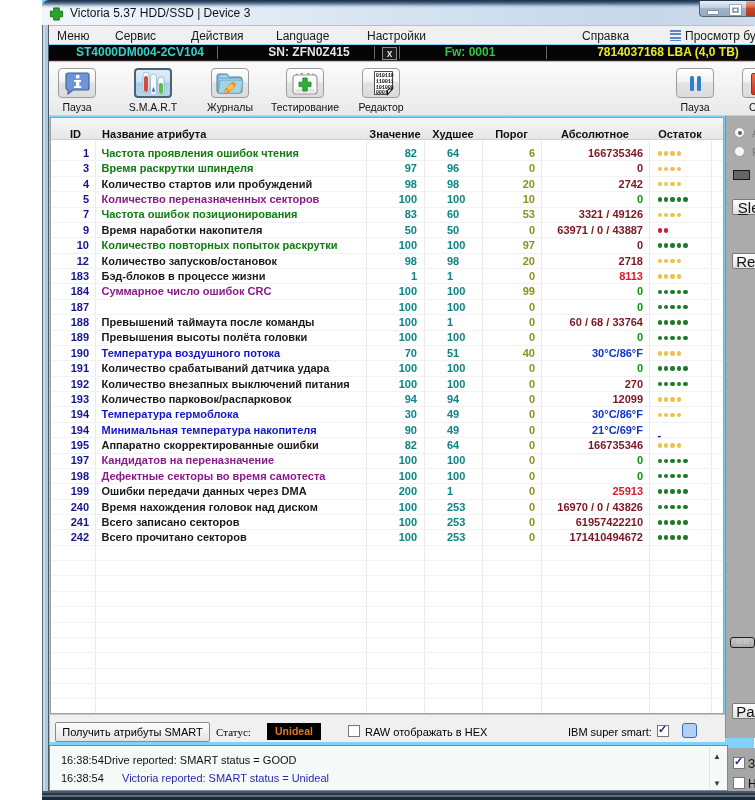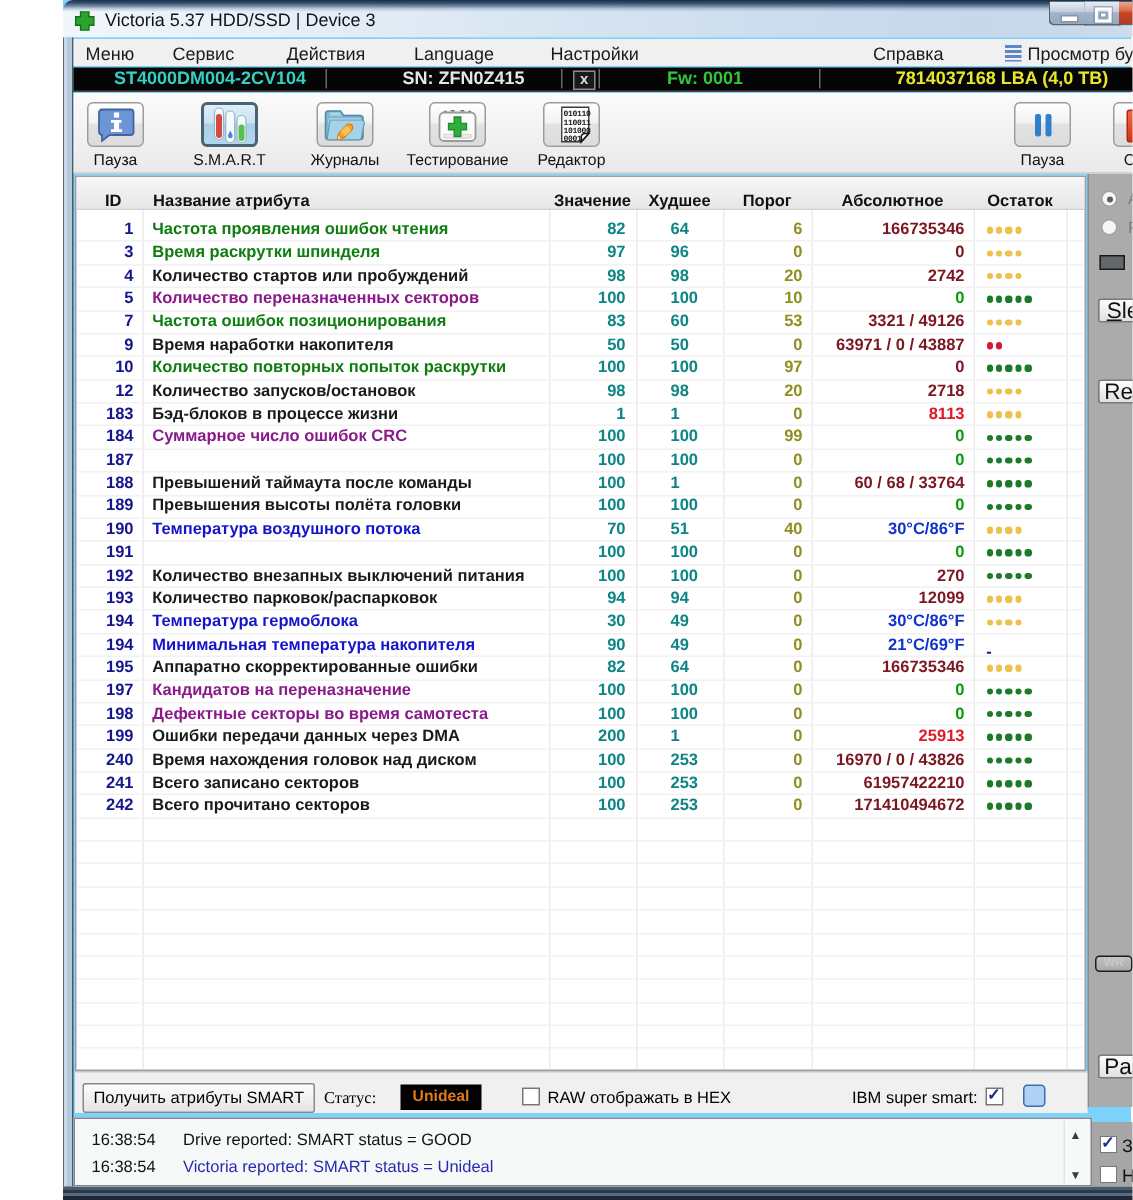--- a/index.html
+++ b/index.html
@@ -313,20 +313,21 @@
           <span class="cid">190</span>
           <span class="cn bl">Температура воздушного потока</span>
           <span class="v1">70</span>
           <span class="v2">51</span>
           <span class="v3">40</span>
           <span class="v4 ab-b">30°C/86°F</span>
           <span class="dd"><i class="d o"></i><i class="d o"></i><i class="d o"></i><i class="d o"></i></span>
         </div>
         <div class="row" style="top:243.208px;">
           <span class="cid">191</span>
+          <span class="cn bk">Количество срабатываний датчика удара</span>
           <span class="v1">100</span>
           <span class="v2">100</span>
           <span class="v3">0</span>
           <span class="v4 ab-g">0</span>
           <span class="dd"><i class="d g"></i><i class="d g"></i><i class="d g"></i><i class="d g"></i><i class="d g"></i></span>
         </div>
         <div class="row" style="top:258.58px;">
           <span class="cid">192</span>
           <span class="cn bk">Количество внезапных выключений питания</span>
           <span class="v1">100</span>
@@ -460,21 +461,21 @@
  <div class="cb" style="left:298px;top:10px;"></div>
  <div class="abs" style="left:315px;top:11px;">RAW отображать в HEX</div>
  <div class="abs" style="left:518px;top:11px;">IBM super smart:</div>
  <div class="cb" style="left:607px;top:10px;"></div>
  <div class="abs" style="left:608px;top:8px;color:#1c2f8a;font-weight:bold;font-size:11px;">✓</div>
  <div class="abs" style="left:632px;top:8px;width:13px;height:13px;background:#b0d0f4;border:1px solid #3c6cb4;border-radius:3px;"></div>
 </div>
 
 <div class="abs" id="logbox">
  <div class="abs" style="left:11px;top:8px;color:#111;">16:38:54</div>
- <div class="abs" style="left:72px;top:8px;color:#111;">Drive reported: SMART status = GOOD</div>
+ <div class="abs" style="left:54px;top:8px;color:#111;">Drive reported: SMART status = GOOD</div>
  <div class="abs" style="left:11px;top:26px;color:#111;">16:38:54</div>
  <div class="abs" style="left:72px;top:26px;color:#2a28b0;">Victoria reported: SMART status = Unideal</div>
  <div class="abs" style="left:663px;top:6px;color:#3a3a3a;font-size:8px;">▲</div>
       <div class="abs" style="left:659px;top:1px;bottom:1px;width:1px;background:#e0e4e8;"></div>
  <div class="abs" style="left:663px;top:33px;color:#3a3a3a;font-size:8px;">▼</div>
 </div>
 
 <div class="abs" id="chkarea">
  <div class="cb" style="left:5px;top:9px;"></div>
  <div class="abs" style="left:6px;top:7px;color:#1c2f8a;font-weight:bold;font-size:11px;">✓</div>

